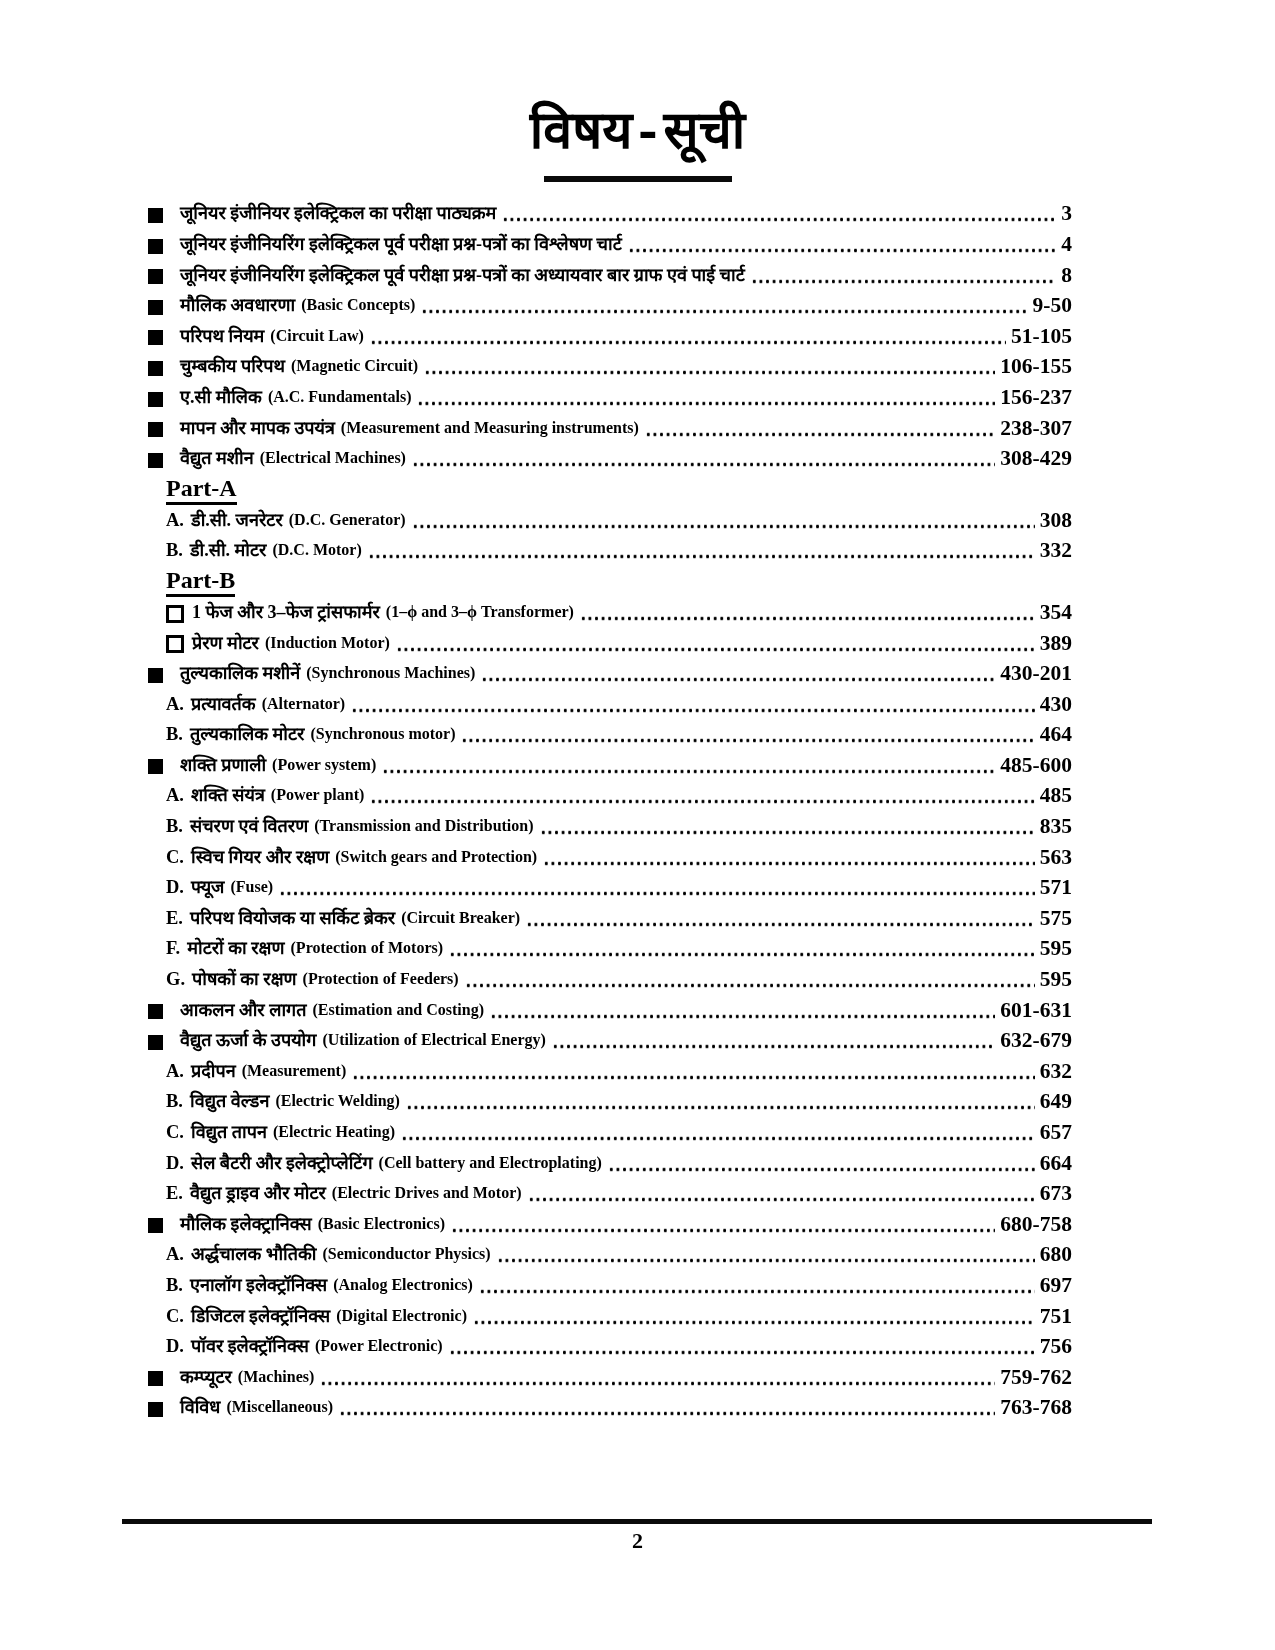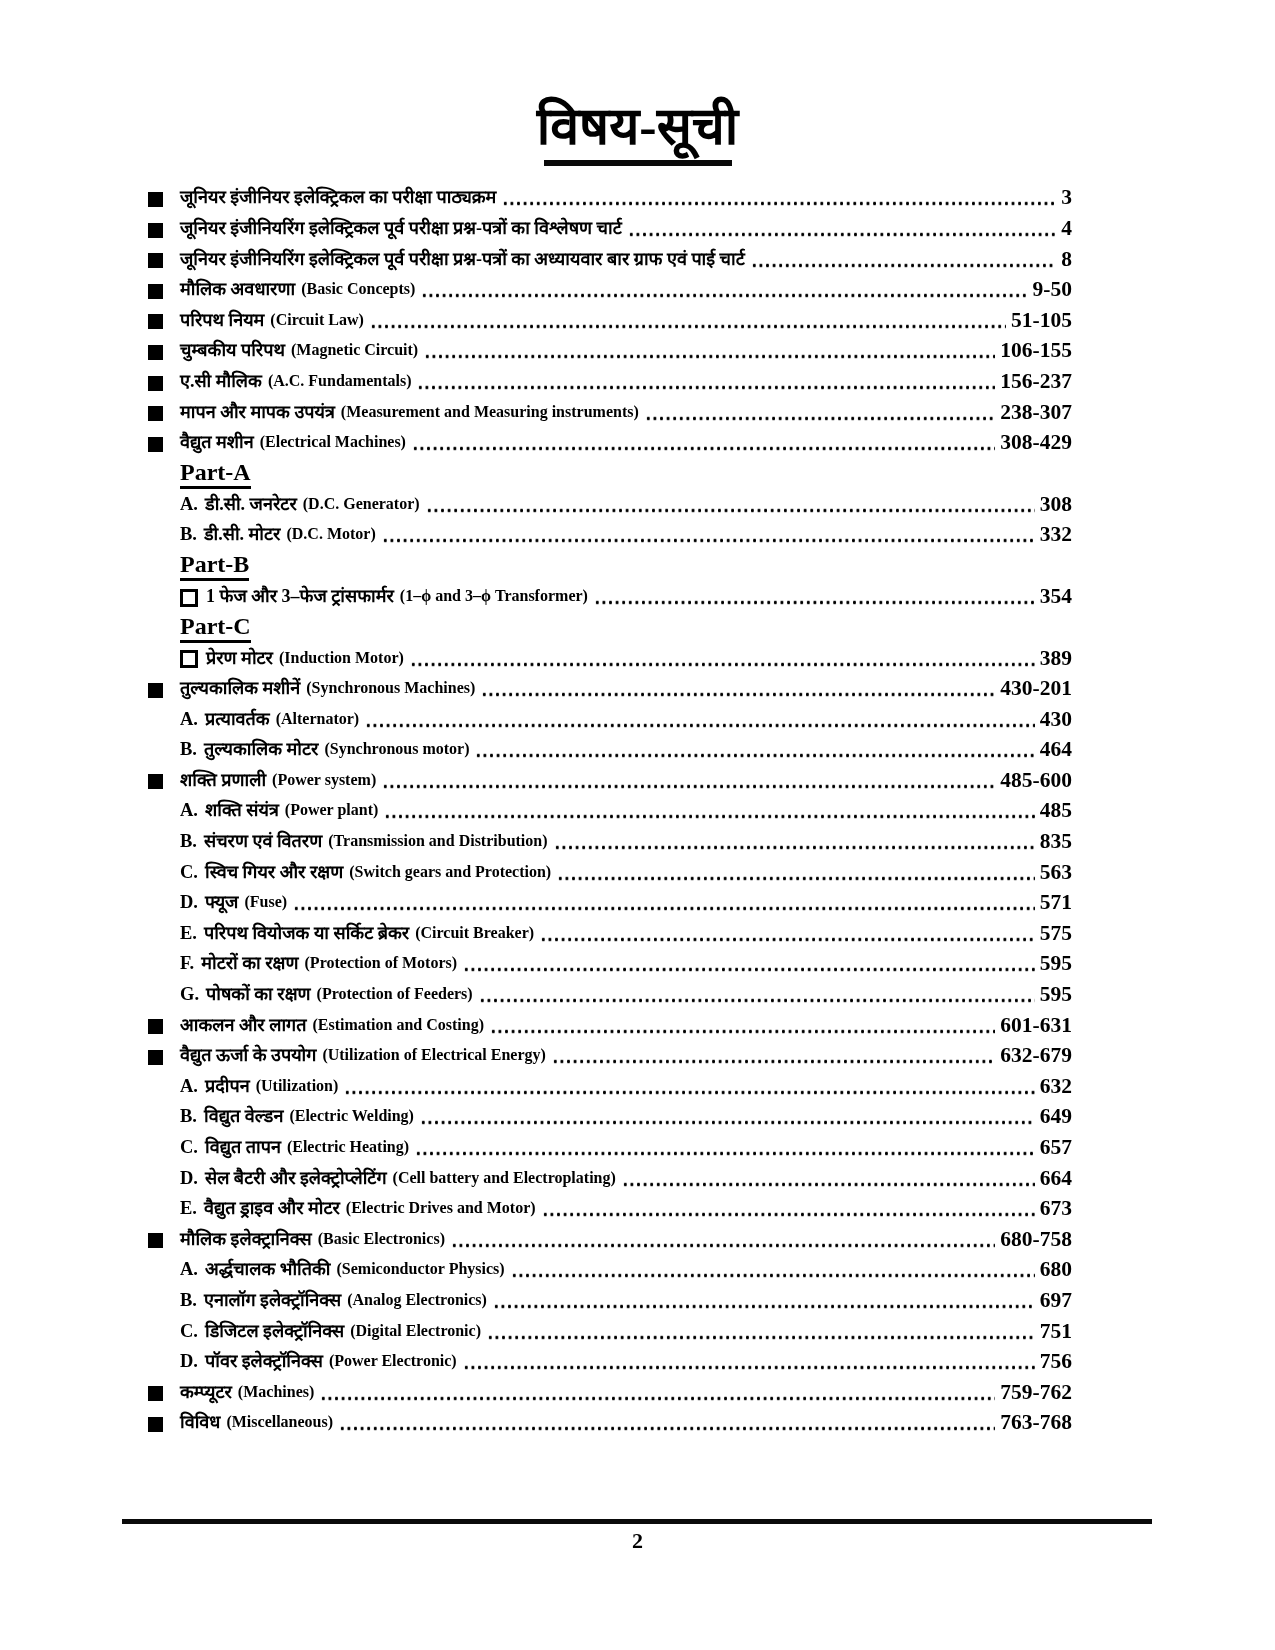--- a/index.html
+++ b/index.html
@@ -7,29 +7,29 @@
     position:relative;
     width:1275px;height:1650px;
     margin:0 auto;
     background:#ffffff;
     color:#000;
     font-family:"Liberation Serif","DejaVu Serif",serif;
     overflow:hidden;
   }
   .title-wrap{ text-align:center; padding-top:96px; }
   .title{
-    margin:0; display:inline-block;
+    margin:8px; display:inline-block;
     font-size:52px; font-weight:bold; line-height:1.2;
-    font-family:Liberation Serif, serif;
+    font-family:Liberation Mono, monospace;
   }
   .title-underline{ width:188px; height:6px; background:#0a0a0a; margin:2px auto 0; }
 
   .toc{ margin:16px 0 0 148px; width:924px; }
   .row{ display:flex; align-items:flex-end; height:30.6px; }
-  .row.indent{ margin-left:32px; }
+  .row.indent{ margin-left:18px; }
 
   .bullet-cell{ flex:0 0 32px; display:flex; align-items:flex-end; }
   .sq{ width:15px; height:15px; background:#000; margin-bottom:6px; }
   .osq{ width:12px; height:12px; background:#fff; border:3.4px solid #000; margin:0 8px 5px 0; flex:0 0 auto; }
 
   .hi{
     font-weight:bold; font-size:18px; line-height:30.6px; white-space:nowrap;
     font-family:"Liberation Serif","DejaVu Serif",serif;
   }
   .en{ font-weight:bold; font-size:16px; line-height:30.6px; margin-left:6px; white-space:nowrap; }
@@ -164,23 +164,20 @@
       <div class="row part indent">
         <span class="part-text">Part-B</span>
       </div>
       <div class="row indent">
         <span class="osq"></span>
         <span class="hi">1 फेज और 3–फेज ट्रांसफार्मर</span>
         <span class="en">(1–ϕ and 3–ϕ Transformer)</span>
         <span class="leader"></span>
         <span class="page-num">354</span>
       </div>
-      <div class="row part indent">
-        <span class="part-text">Part-C</span>
-      </div>
       <div class="row indent">
         <span class="osq"></span>
         <span class="hi">प्रेरण मोटर</span>
         <span class="en">(Induction Motor)</span>
         <span class="leader"></span>
         <span class="page-num">389</span>
       </div>
       <div class="row">
         <span class="bullet-cell">
           <span class="sq"></span>
@@ -276,21 +273,21 @@
           <span class="sq"></span>
         </span>
         <span class="hi">वैद्युत ऊर्जा के उपयोग</span>
         <span class="en">(Utilization of Electrical Energy)</span>
         <span class="leader"></span>
         <span class="page-num">632-679</span>
       </div>
       <div class="row indent">
         <span class="prefix">A.</span>
         <span class="hi">प्रदीपन</span>
-        <span class="en">(Utilization)</span>
+        <span class="en">(Measurement)</span>
         <span class="leader"></span>
         <span class="page-num">632</span>
       </div>
       <div class="row indent">
         <span class="prefix">B.</span>
         <span class="hi">विद्युत वेल्डन</span>
         <span class="en">(Electric Welding)</span>
         <span class="leader"></span>
         <span class="page-num">649</span>
       </div>

